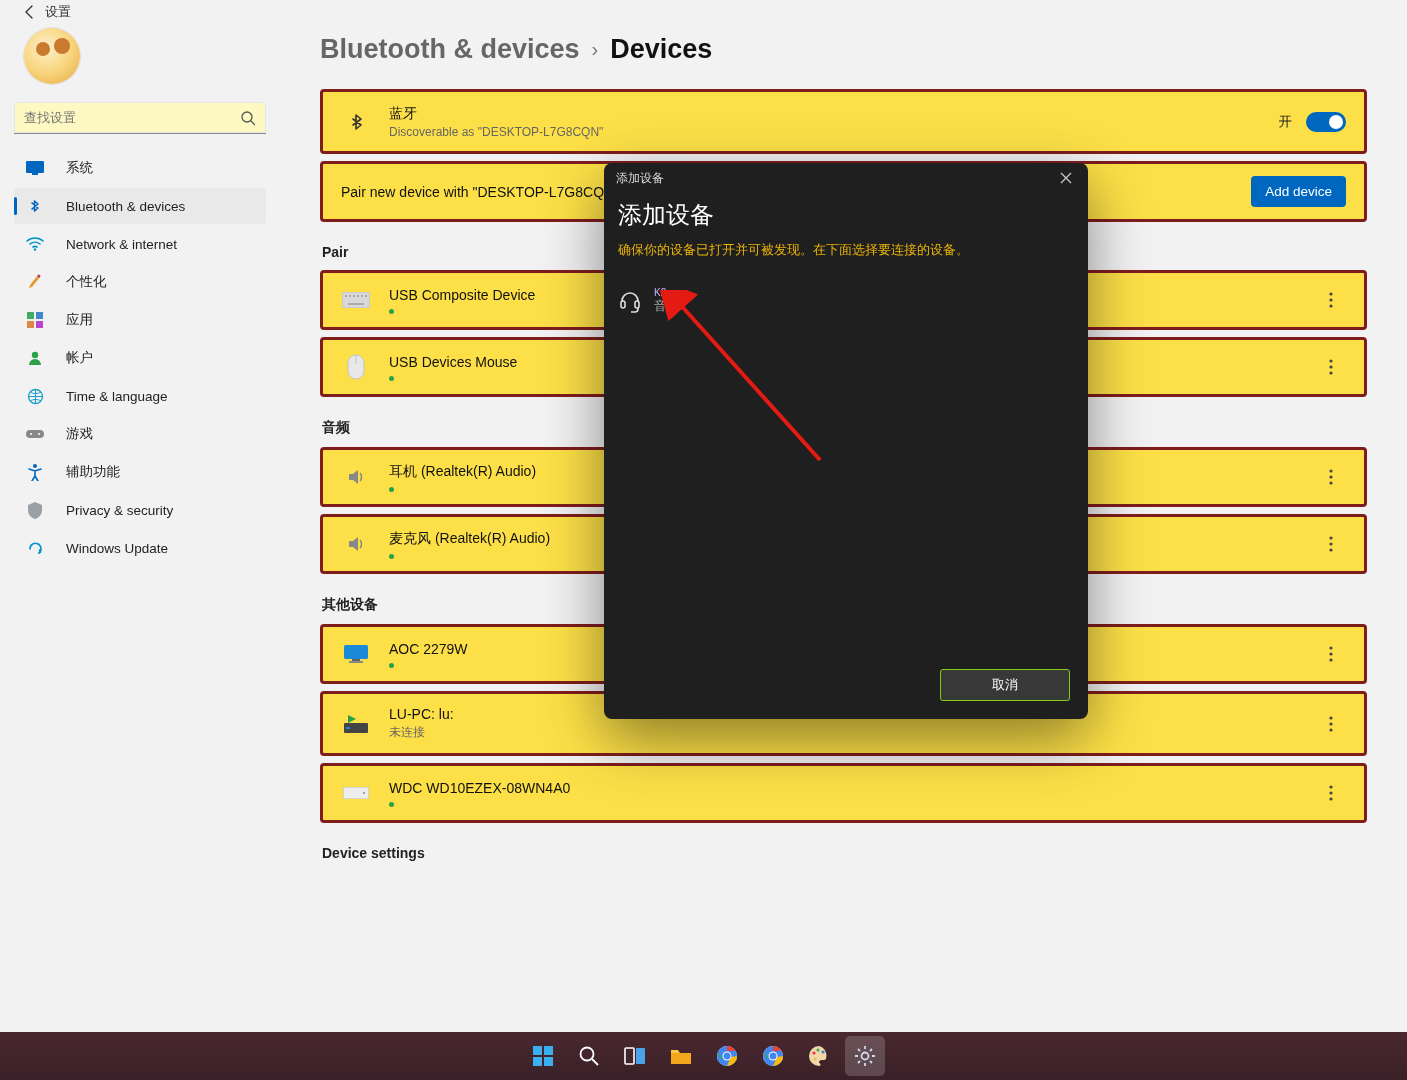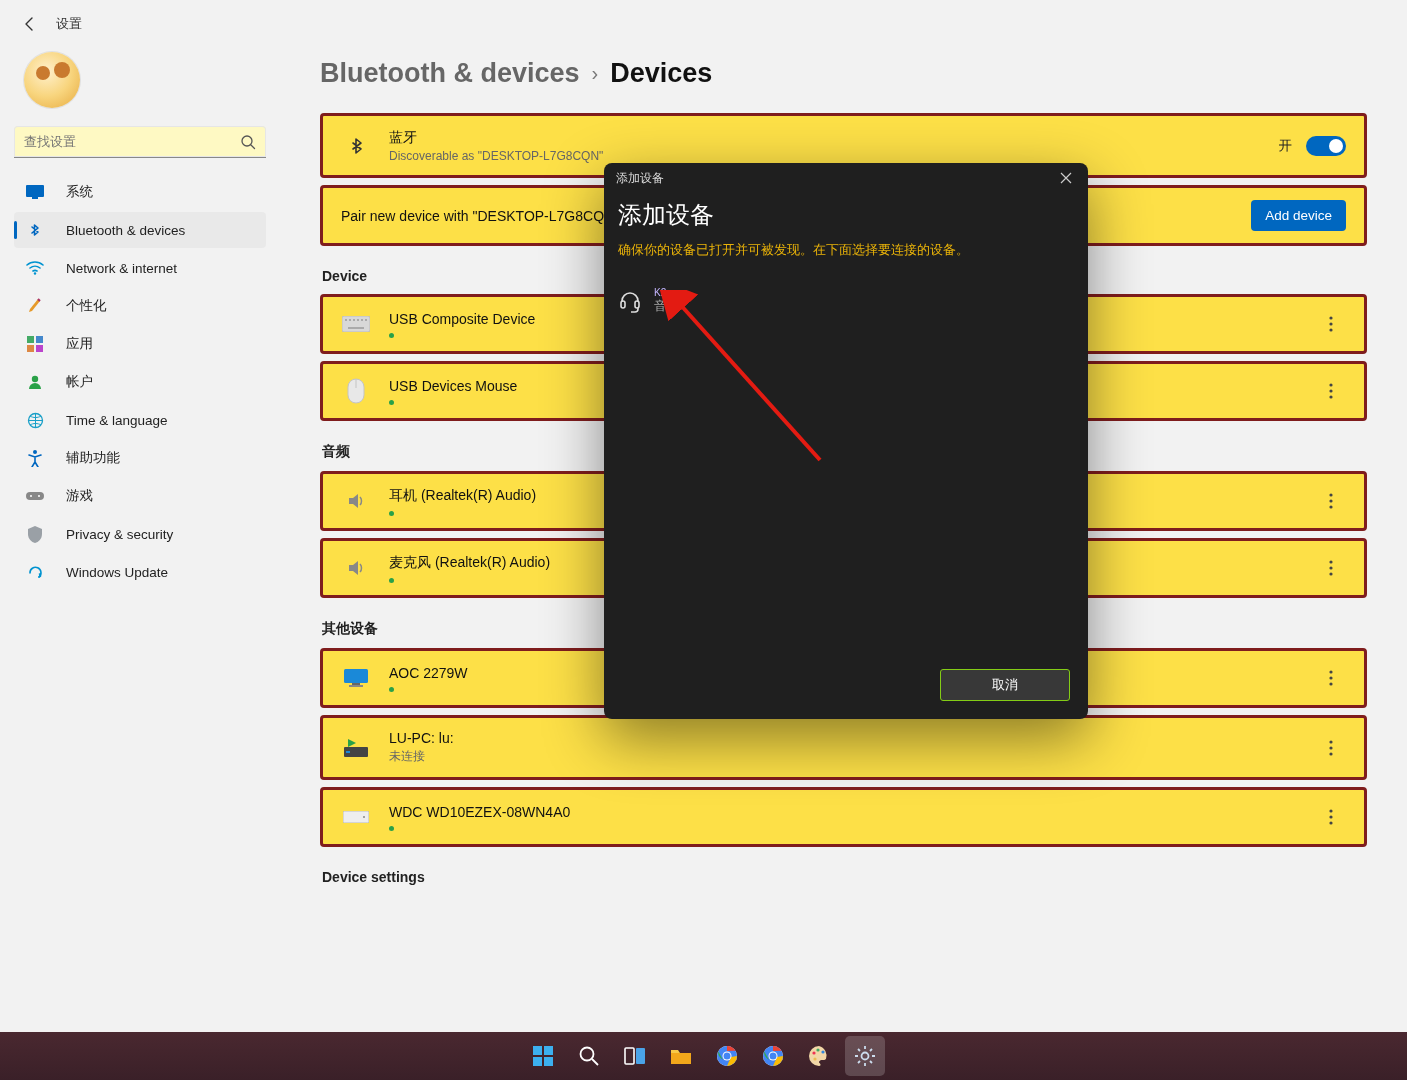--- a/index.html
+++ b/index.html
@@ -1,19 +1,19 @@
 <!DOCTYPE html>
 <html><head>
 <meta charset="utf-8">
 <style>
 * { box-sizing: border-box; margin: 0; padding: 0; font-family: "Segoe UI", "Microsoft YaHei", sans-serif; }
 body { width: 1407px; height: 1080px; background: #f2f2f2; overflow: hidden; position: relative; }
 
 
-.topbar { display: flex; align-items: center; padding: 14px 20px; gap: 16px; }
+.topbar { display: flex; align-items: center; padding: 2px 20px; gap: 5px; }
 .back-btn { width: 20px; height: 20px; display: flex; align-items: center; justify-content: center; color: #333; cursor: pointer; }
 .app-title { font-size: 13px; color: #333; }
 
 
 .layout { display: flex; height: calc(100% - 48px); }
 .sidebar { width: 280px; padding: 0 14px; }
 .main { flex: 1; padding: 0 40px 20px 40px; overflow: hidden; }
 
 
 .avatar { width: 56px; height: 56px; border-radius: 50%; background: radial-gradient(circle at 40% 35%, #fff0cc 0%, #f8d57e 50%, #e6a93d 100%); margin: 4px 0 18px 10px; box-shadow: 0 0 0 1px #e0e0e0; position: relative; }
@@ -160,36 +160,36 @@
         <span class="nav-icon">
             <svg width="17" height="17" viewBox="0 0 17 17">
               <circle cx="8.5" cy="8.5" r="7" stroke="#1aa0c8" stroke-width="1.3" fill="none"></circle>
               <path d="M8.5 1.5v14M1.5 8.5h14M3 4c3 2 8 2 11 0M3 13c3-2 8-2 11 0" stroke="#1aa0c8" stroke-width="1" fill="none"></path>
             </svg>
           </span>
         <span>Time &amp; language</span>
       </div>
       <div class="nav-item">
         <span class="nav-icon">
-            <svg width="16" height="18" viewBox="0 0 16 18">
-              <circle cx="8" cy="3" r="2" fill="#0067c0"></circle>
-              <path d="M2 6l6 2 6-2M8 8v5l-3 5M8 13l3 5" stroke="#0067c0" stroke-width="1.6" fill="none" stroke-linecap="round"></path>
-            </svg>
-          </span>
-        <span>辅助功能</span>
-      </div>
-      <div class="nav-item">
-        <span class="nav-icon">
             <svg width="18" height="12" viewBox="0 0 18 12">
               <rect x="0" y="2" width="18" height="8" rx="4" fill="#888"></rect>
               <circle cx="5" cy="6" r="1" fill="#fff"></circle>
               <circle cx="13" cy="6" r="1" fill="#fff"></circle>
             </svg>
           </span>
         <span>游戏</span>
+      </div>
+      <div class="nav-item">
+        <span class="nav-icon">
+            <svg width="16" height="18" viewBox="0 0 16 18">
+              <circle cx="8" cy="3" r="2" fill="#0067c0"></circle>
+              <path d="M2 6l6 2 6-2M8 8v5l-3 5M8 13l3 5" stroke="#0067c0" stroke-width="1.6" fill="none" stroke-linecap="round"></path>
+            </svg>
+          </span>
+        <span>辅助功能</span>
       </div>
       <div class="nav-item">
         <span class="nav-icon">
             <svg width="14" height="17" viewBox="0 0 14 17">
               <path d="M7 0l7 3v5c0 5-3.5 8-7 9-3.5-1-7-4-7-9V3z" fill="#9aa0a6"></path>
             </svg>
           </span>
         <span>Privacy &amp; security</span>
       </div>
       <div class="nav-item">
@@ -229,21 +229,21 @@
 
     <div class="card">
       <div class="card-body">
         <div class="card-title">Pair new device with "DESKTOP-L7G8CQN"</div>
       </div>
       <div class="card-right">
         <button class="add-btn">Add device</button>
       </div>
     </div>
 
-    <div class="section-label">Device</div>
+    <div class="section-label">Pair</div>
     <div class="card">
       <div class="card-icon">
           <svg width="28" height="16" viewBox="0 0 28 16">
             <rect x="0" y="0" width="28" height="16" rx="2" fill="#d8d8d8" stroke="#bcbcbc"></rect>
             <rect x="3" y="3" width="2" height="2" fill="#aaa"></rect>
             <rect x="7" y="3" width="2" height="2" fill="#aaa"></rect>
             <rect x="11" y="3" width="2" height="2" fill="#aaa"></rect>
             <rect x="15" y="3" width="2" height="2" fill="#aaa"></rect>
             <rect x="19" y="3" width="2" height="2" fill="#aaa"></rect>
             <rect x="23" y="3" width="2" height="2" fill="#aaa"></rect>

